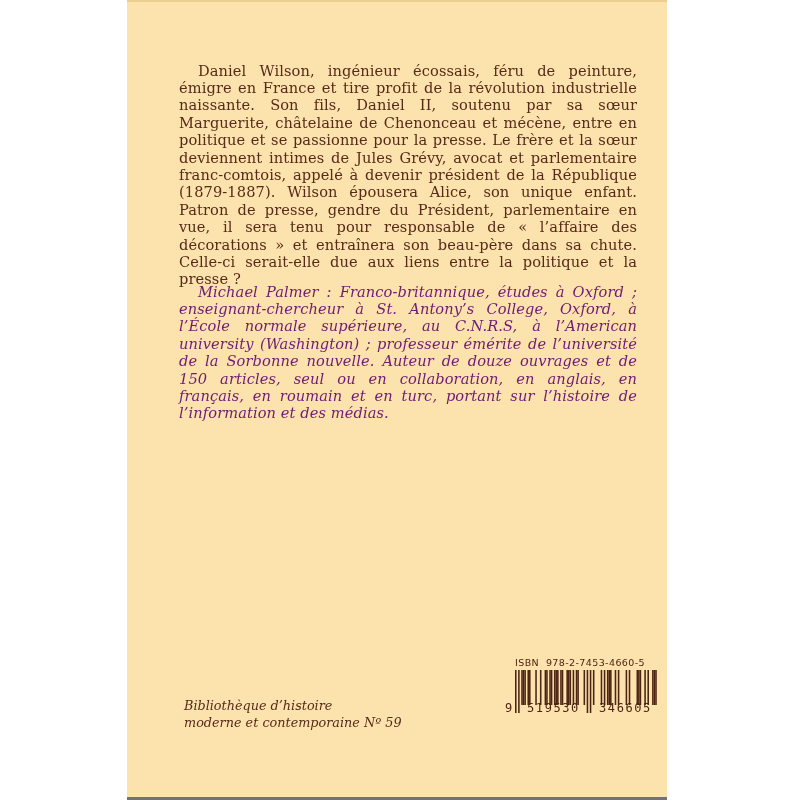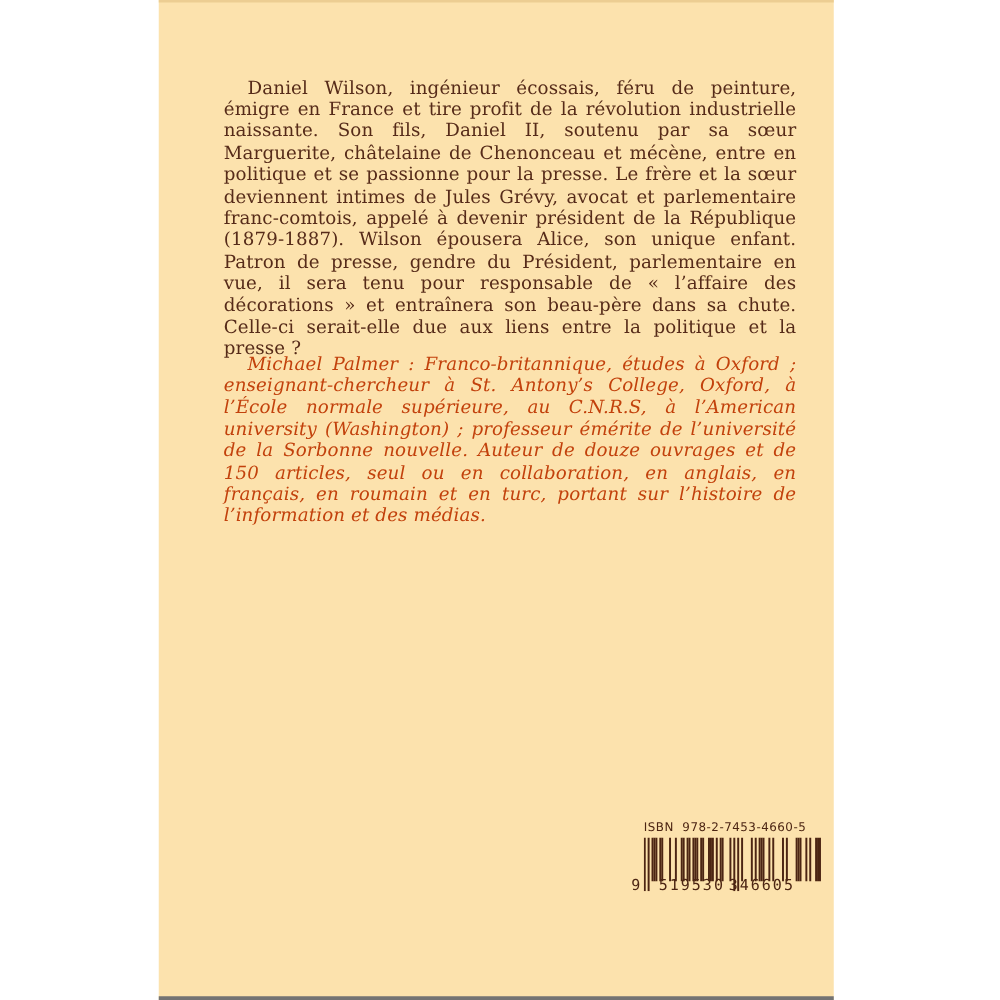--- a/index.html
+++ b/index.html
@@ -40,21 +40,21 @@
     text-indent: 19px;
     letter-spacing: 0.1px;
   }
   .author-note {
     position: absolute;
     left: 52px;
     top: 266px;
     width: 458px;
     font-size: 14.6px;
     line-height: 17.4px;
-    color: #c2410c;
+    color: #701a75;
     text-align: justify;
     text-indent: 19px;
     font-style: italic;
     letter-spacing: 0.1px;
   }
   .collection {
     position: absolute;
     left: 57px;
     top: 696px;
     font-style: italic;
@@ -94,32 +94,36 @@
     top: 44px;
     width: 170px;
     font-family: "DejaVu Sans Mono", monospace;
     font-size: 12px;
     color: #4c2513;
     white-space: nowrap;
   }
   .ean-digits .grp { position: absolute; top: 0; letter-spacing: 1.6px; }
   .ean-digits .g0 { left: 0px; }
   .ean-digits .g1 { left: 22px; }
-  .ean-digits .g2 { left: 78px; text-align: right; }
+  .ean-digits .g2 { left: 94px; text-align: right; }
 </style>
 </head>
 <body>
 
 <div class="stage">
   <div class="cover-page">
 
     <p class="blurb">Daniel Wilson, ingénieur écossais, féru de peinture, émigre en France et tire profit de la révolution industrielle naissante. Son fils, Daniel II, soutenu par sa sœur Marguerite, châtelaine de Chenonceau et mécène, entre en politique et se passionne pour la presse. Le frère et la sœur deviennent intimes de Jules Grévy, avocat et parlementaire franc-comtois, appelé à devenir président de la République (1879-1887). Wilson épousera Alice, son unique enfant. Patron de presse, gendre du Président, parlementaire en vue, il sera tenu pour responsable de « l’affaire des décorations » et entraînera son beau-père dans sa chute. Celle-ci serait-elle due aux liens entre la politique et la presse ?</p>
 
     <p class="author-note">Michael Palmer : Franco-britannique, études à Oxford ; enseignant-chercheur à St. Antony’s College, Oxford, à l’École normale supérieure, au C.N.R.S, à l’American university (Washington) ; professeur émérite de l’université de la Sorbonne nouvelle. Auteur de douze ouvrages et de 150 articles, seul ou en collaboration, en anglais, en français, en roumain et en turc, portant sur l’histoire de l’information et des médias.</p>
 
+    <div class="collection">
+      <div>Bibliothèque d’histoire</div>
+      <div>moderne et contemporaine Nº 59</div>
+    </div>
 
     <div class="barcode-block">
       <div class="isbn-label">ISBN&nbsp;&nbsp;978-2-7453-4660-5</div>
       <div class="bars-wrap">
         <svg id="barcode-svg" width="148" height="43" viewBox="0 0 95 43" preserveAspectRatio="none" aria-hidden="true">
             <rect x="0" y="0" width="1" height="43" fill="#4c2513"></rect>
             <rect x="2" y="0" width="1" height="43" fill="#4c2513"></rect>
             <rect x="4" y="0" width="1" height="35" fill="#4c2513"></rect>
             <rect x="5" y="0" width="1" height="35" fill="#4c2513"></rect>
             <rect x="6" y="0" width="1" height="35" fill="#4c2513"></rect>

